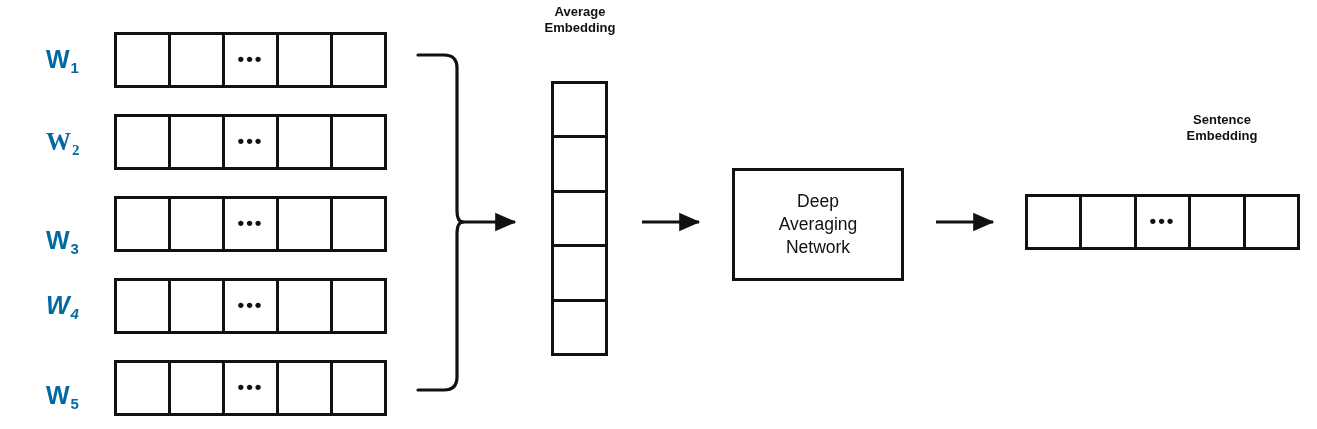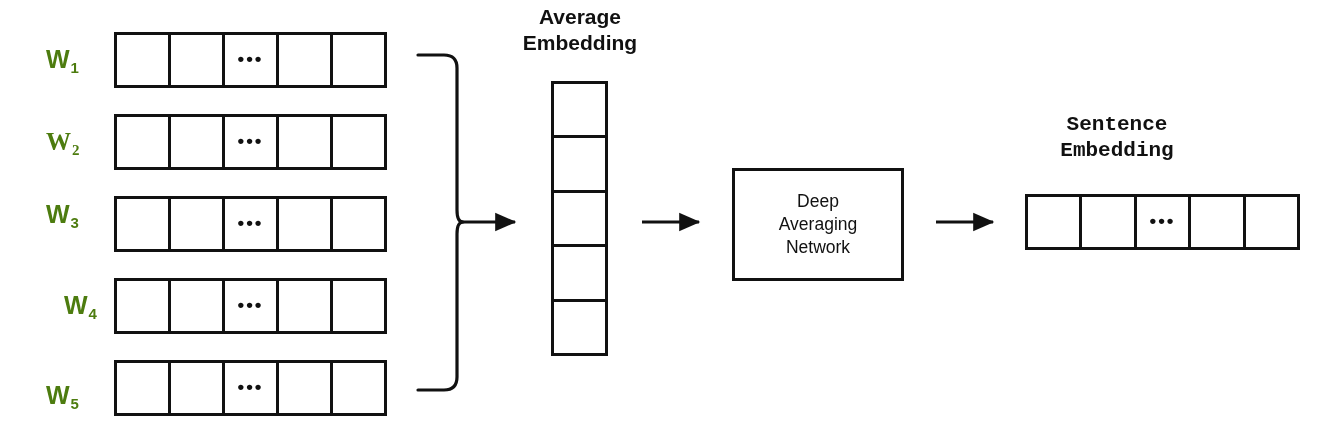--- a/index.html
+++ b/index.html
@@ -19,21 +19,21 @@
     overflow: hidden;
   }
 
   
   .word-label {
     position: absolute;
     font-weight: bold;
     font-size: 25px;
     line-height: 1;
     letter-spacing: 0px;
-    color: #4d7c0f;
+    color: #0369a1;
     white-space: nowrap;
   }
   .word-label sub {
     font-size: 15px;
     font-weight: bold;
     vertical-align: baseline;
     position: relative;
     top: 5px;
     left: 1px;
   }
@@ -79,21 +79,21 @@
     letter-spacing: 2px;
     transform: translateY(-2px);
     user-select: none;
   }
 
   
   .caption {
     position: absolute;
     text-align: center;
     font-weight: bold;
-    font-size: 21px;
+    font-size: 13px;
     line-height: 1.22;
     color: #111111;
     white-space: pre-line;
   }
 
   
   .dan-box {
     position: absolute;
     box-sizing: border-box;
     border: 3px solid #111111;
@@ -142,24 +142,24 @@
 
     <line x1="936" y1="222" x2="993" y2="222" stroke="#111111" stroke-width="3.2" marker-end="url(#arrowhead)"></line>
   </svg>
 
   <div class="word-label" style="left:46px; top:47px;">
     <span>W</span><sub>1</sub>
   </div>
   <div class="word-label" style="left:46px; top:129px;font-family:Liberation Serif, serif;">
     <span>W</span><sub>2</sub>
   </div>
-  <div class="word-label" style="left:46px; top:202px;">
+  <div class="word-label" style="left:46px; top:228px;">
     <span>W</span><sub>3</sub>
   </div>
-  <div class="word-label" style="left:64px; top:293px;">
+  <div class="word-label" style="left:46px; top:293px;font-style:italic;">
     <span>W</span><sub>4</sub>
   </div>
   <div class="word-label" style="left:46px; top:383px;">
     <span>W</span><sub>5</sub>
   </div>
 
   <div class="cell-strip horizontal" style="left:114px; top:32px; width:273px; height:56px;">
     <div class="cell"></div>
     <div class="cell"></div>
     <div class="cell">
@@ -219,21 +219,21 @@
     <div class="cell"></div>
     <div class="cell"></div>
   </div>
 
   <div class="dan-box" style="left:732px; top:168px; width:172px; height:113px;">
     <span>Deep
 Averaging
 Network</span>
   </div>
 
-  <div class="caption" style="left:1027px; top:112px; width:180px;font-family:Liberation Mono, monospace;">Sentence
+  <div class="caption" style="left:1132px; top:112px; width:180px;">Sentence
 Embedding</div>
 
   <div class="cell-strip horizontal" style="left:1025px; top:194px; width:275px; height:56px;">
     <div class="cell"></div>
     <div class="cell"></div>
     <div class="cell">
       <span class="ellipsis">•••</span>
     </div>
     <div class="cell"></div>
     <div class="cell"></div>

